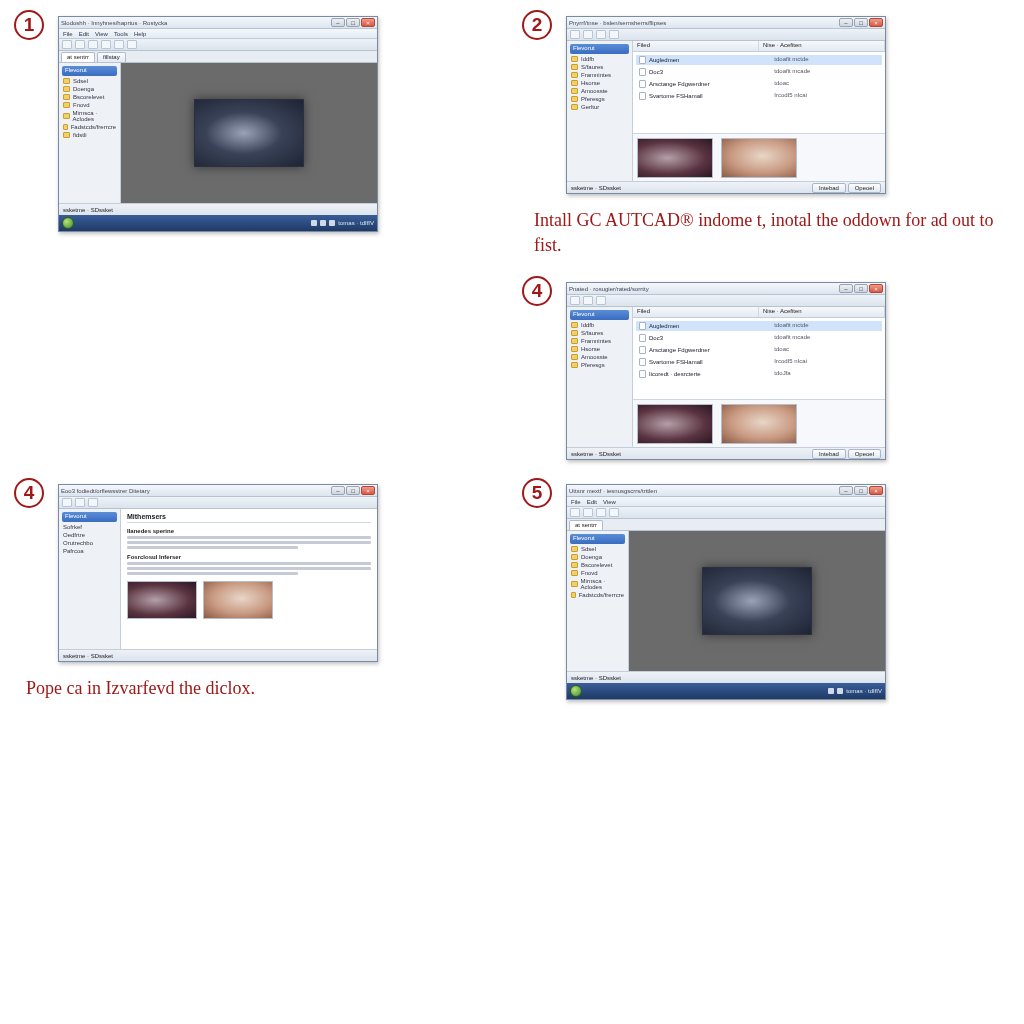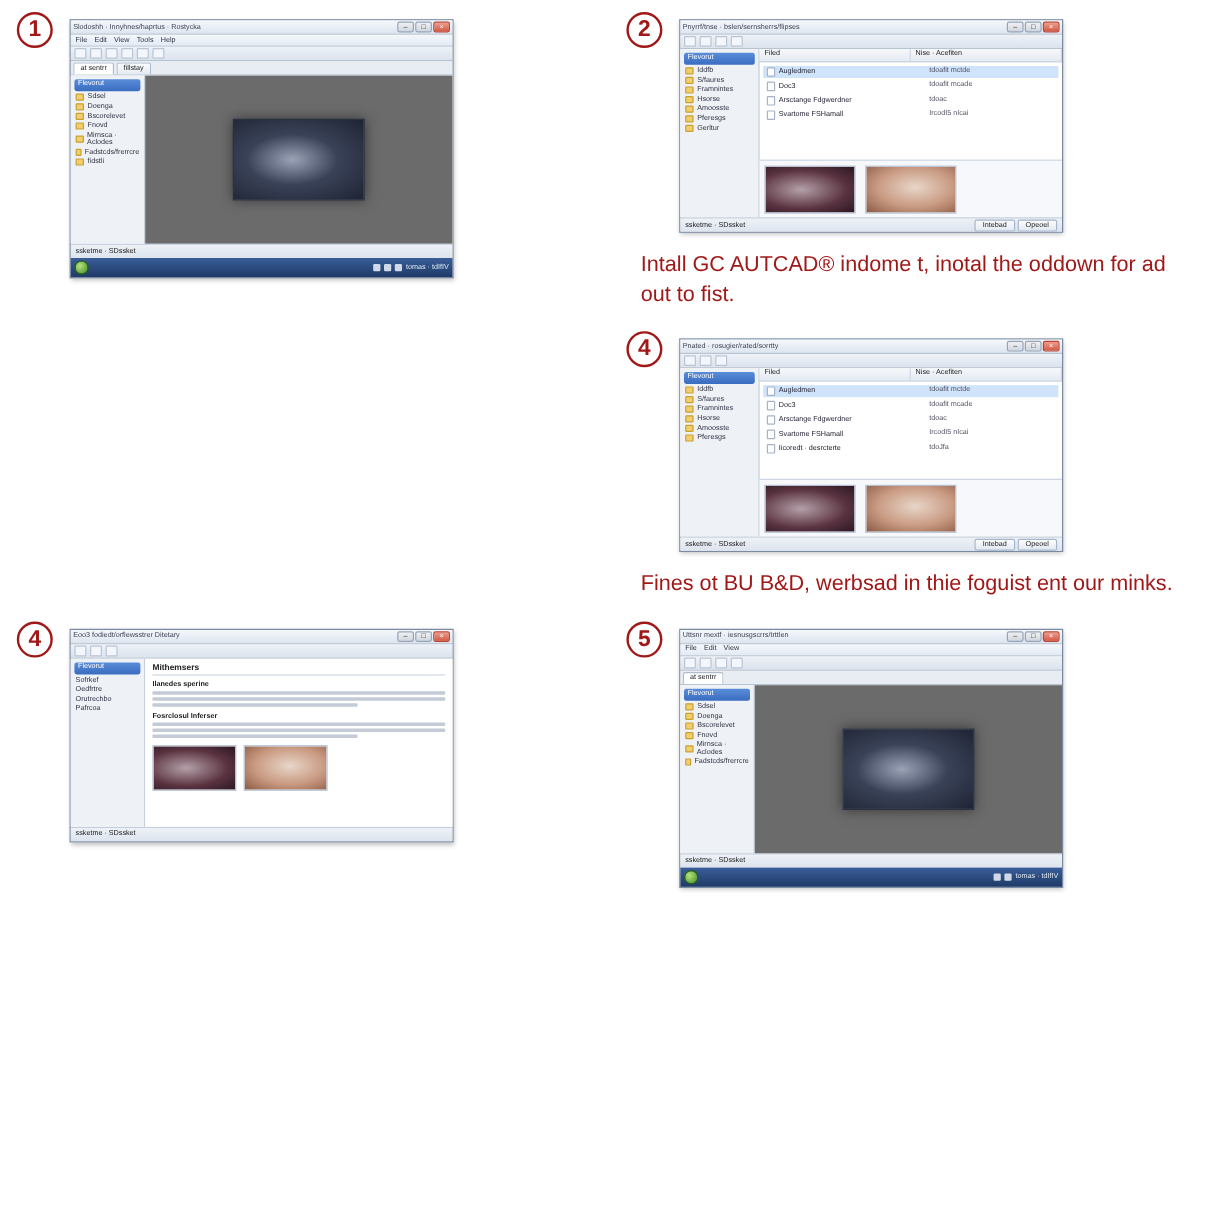--- a/index.html
+++ b/index.html
@@ -39,20 +39,21 @@
     font-weight: bold;
     color: #a01818;
     background: #fff;
     z-index: 10;
   }
   .caption {
     font-size: 18px;
     line-height: 1.4;
     color: #a01818;
     padding-left: 2px;
+    font-family: Liberation Serif, serif;
   }
 
   
   .window {
     width: 320px;
     border: 1px solid #7a8aa0;
     box-shadow: 1px 2px 4px rgba(0,0,0,.25);
     margin-left: 34px;
     font-size: 7px;
     color: #222;
@@ -500,21 +501,20 @@
         </div>
       </div>
       <div class="statusbar">
         <span>ssketme · SDssket</span>
         <span>
           <span class="sbtn">Intebad</span>
           <span class="sbtn">Opeoel</span>
         </span>
       </div>
     </div>
-    <div class="caption">Fines ot BU B&amp;D, werbsad in thie foguist ent our minks.</div>
   </div>
 
   <div class="step">
     <div class="step-number">4</div>
     <div class="window">
       <div class="titlebar">
         <span>Eoo3 fodiedt/orflewsstrer Ditetary</span>
         <div class="winbtns">
           <div class="winbtn">–</div>
           <div class="winbtn">□</div>
@@ -555,20 +555,21 @@
           <div class="thumbrow">
             <div class="thumb a"></div>
             <div class="thumb b"></div>
           </div>
         </div>
       </div>
       <div class="statusbar">
         <span>ssketme · SDssket</span>
       </div>
     </div>
+    <div class="caption">Pope ca in Izvarfevd the diclox.</div>
   </div>
 
   <div class="step">
     <div class="step-number">5</div>
     <div class="window">
       <div class="titlebar">
         <span>Uttsnr mextf · iesnusgscrrs/trttlen</span>
         <div class="winbtns">
           <div class="winbtn">–</div>
           <div class="winbtn">□</div>

